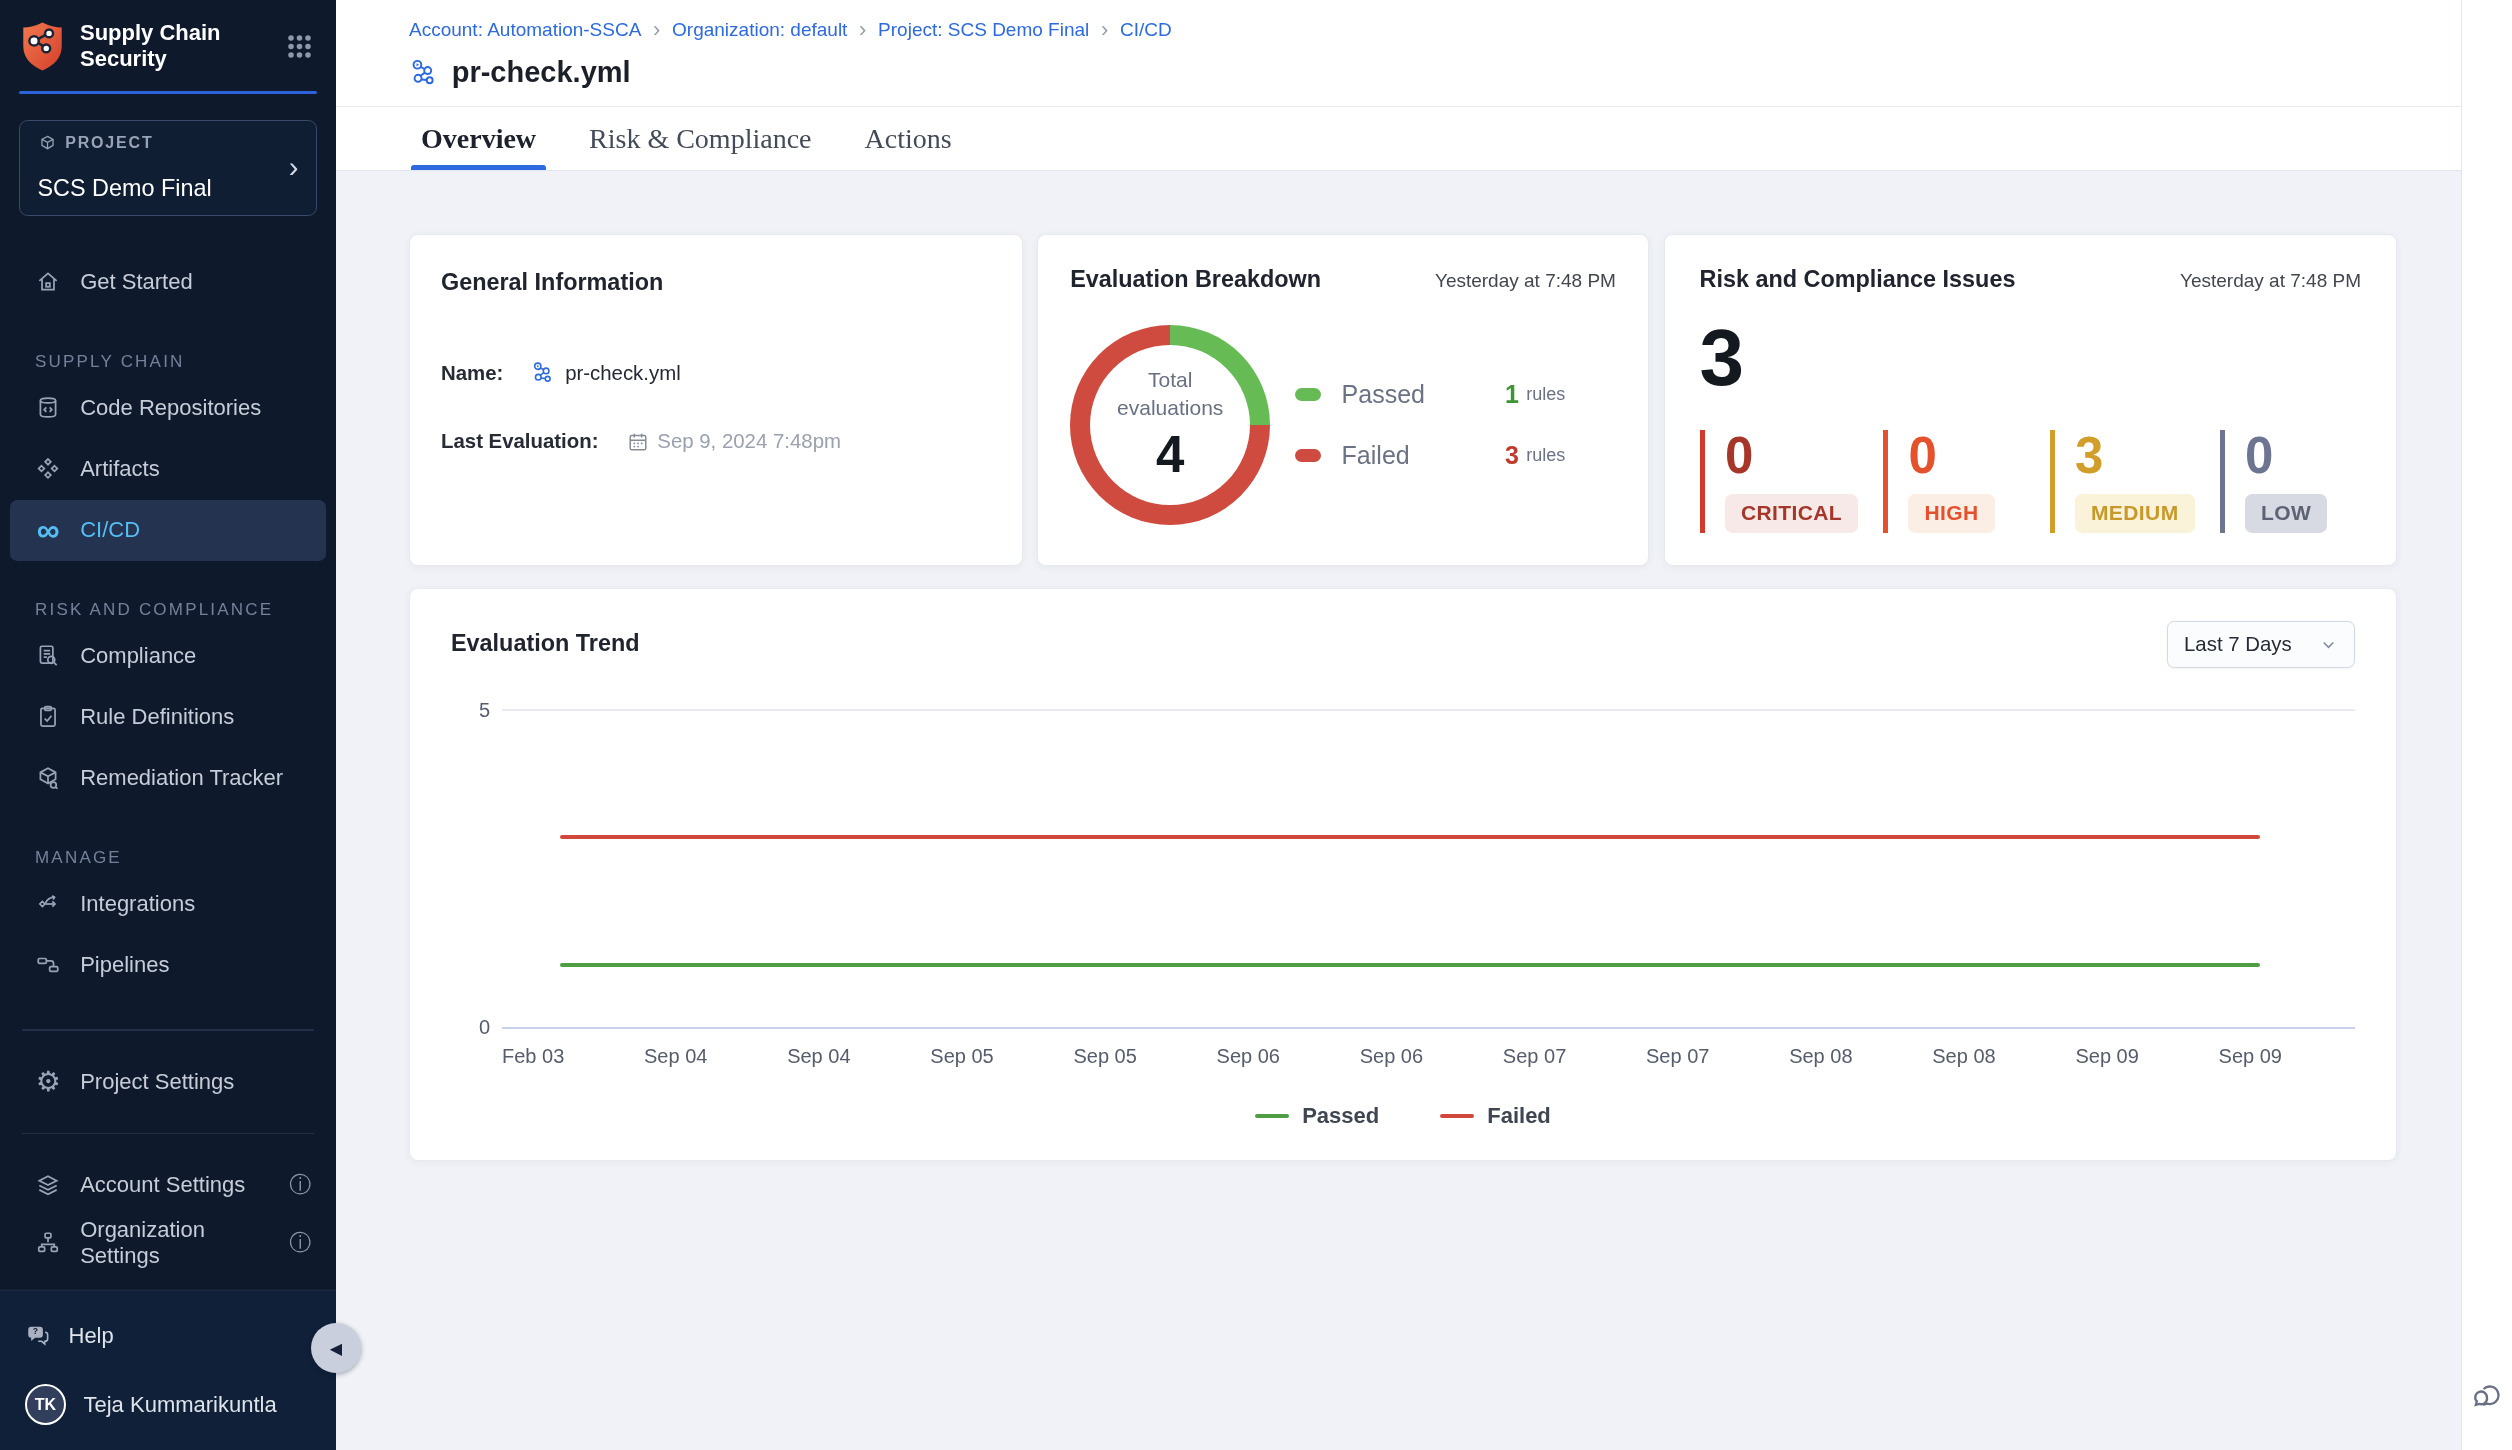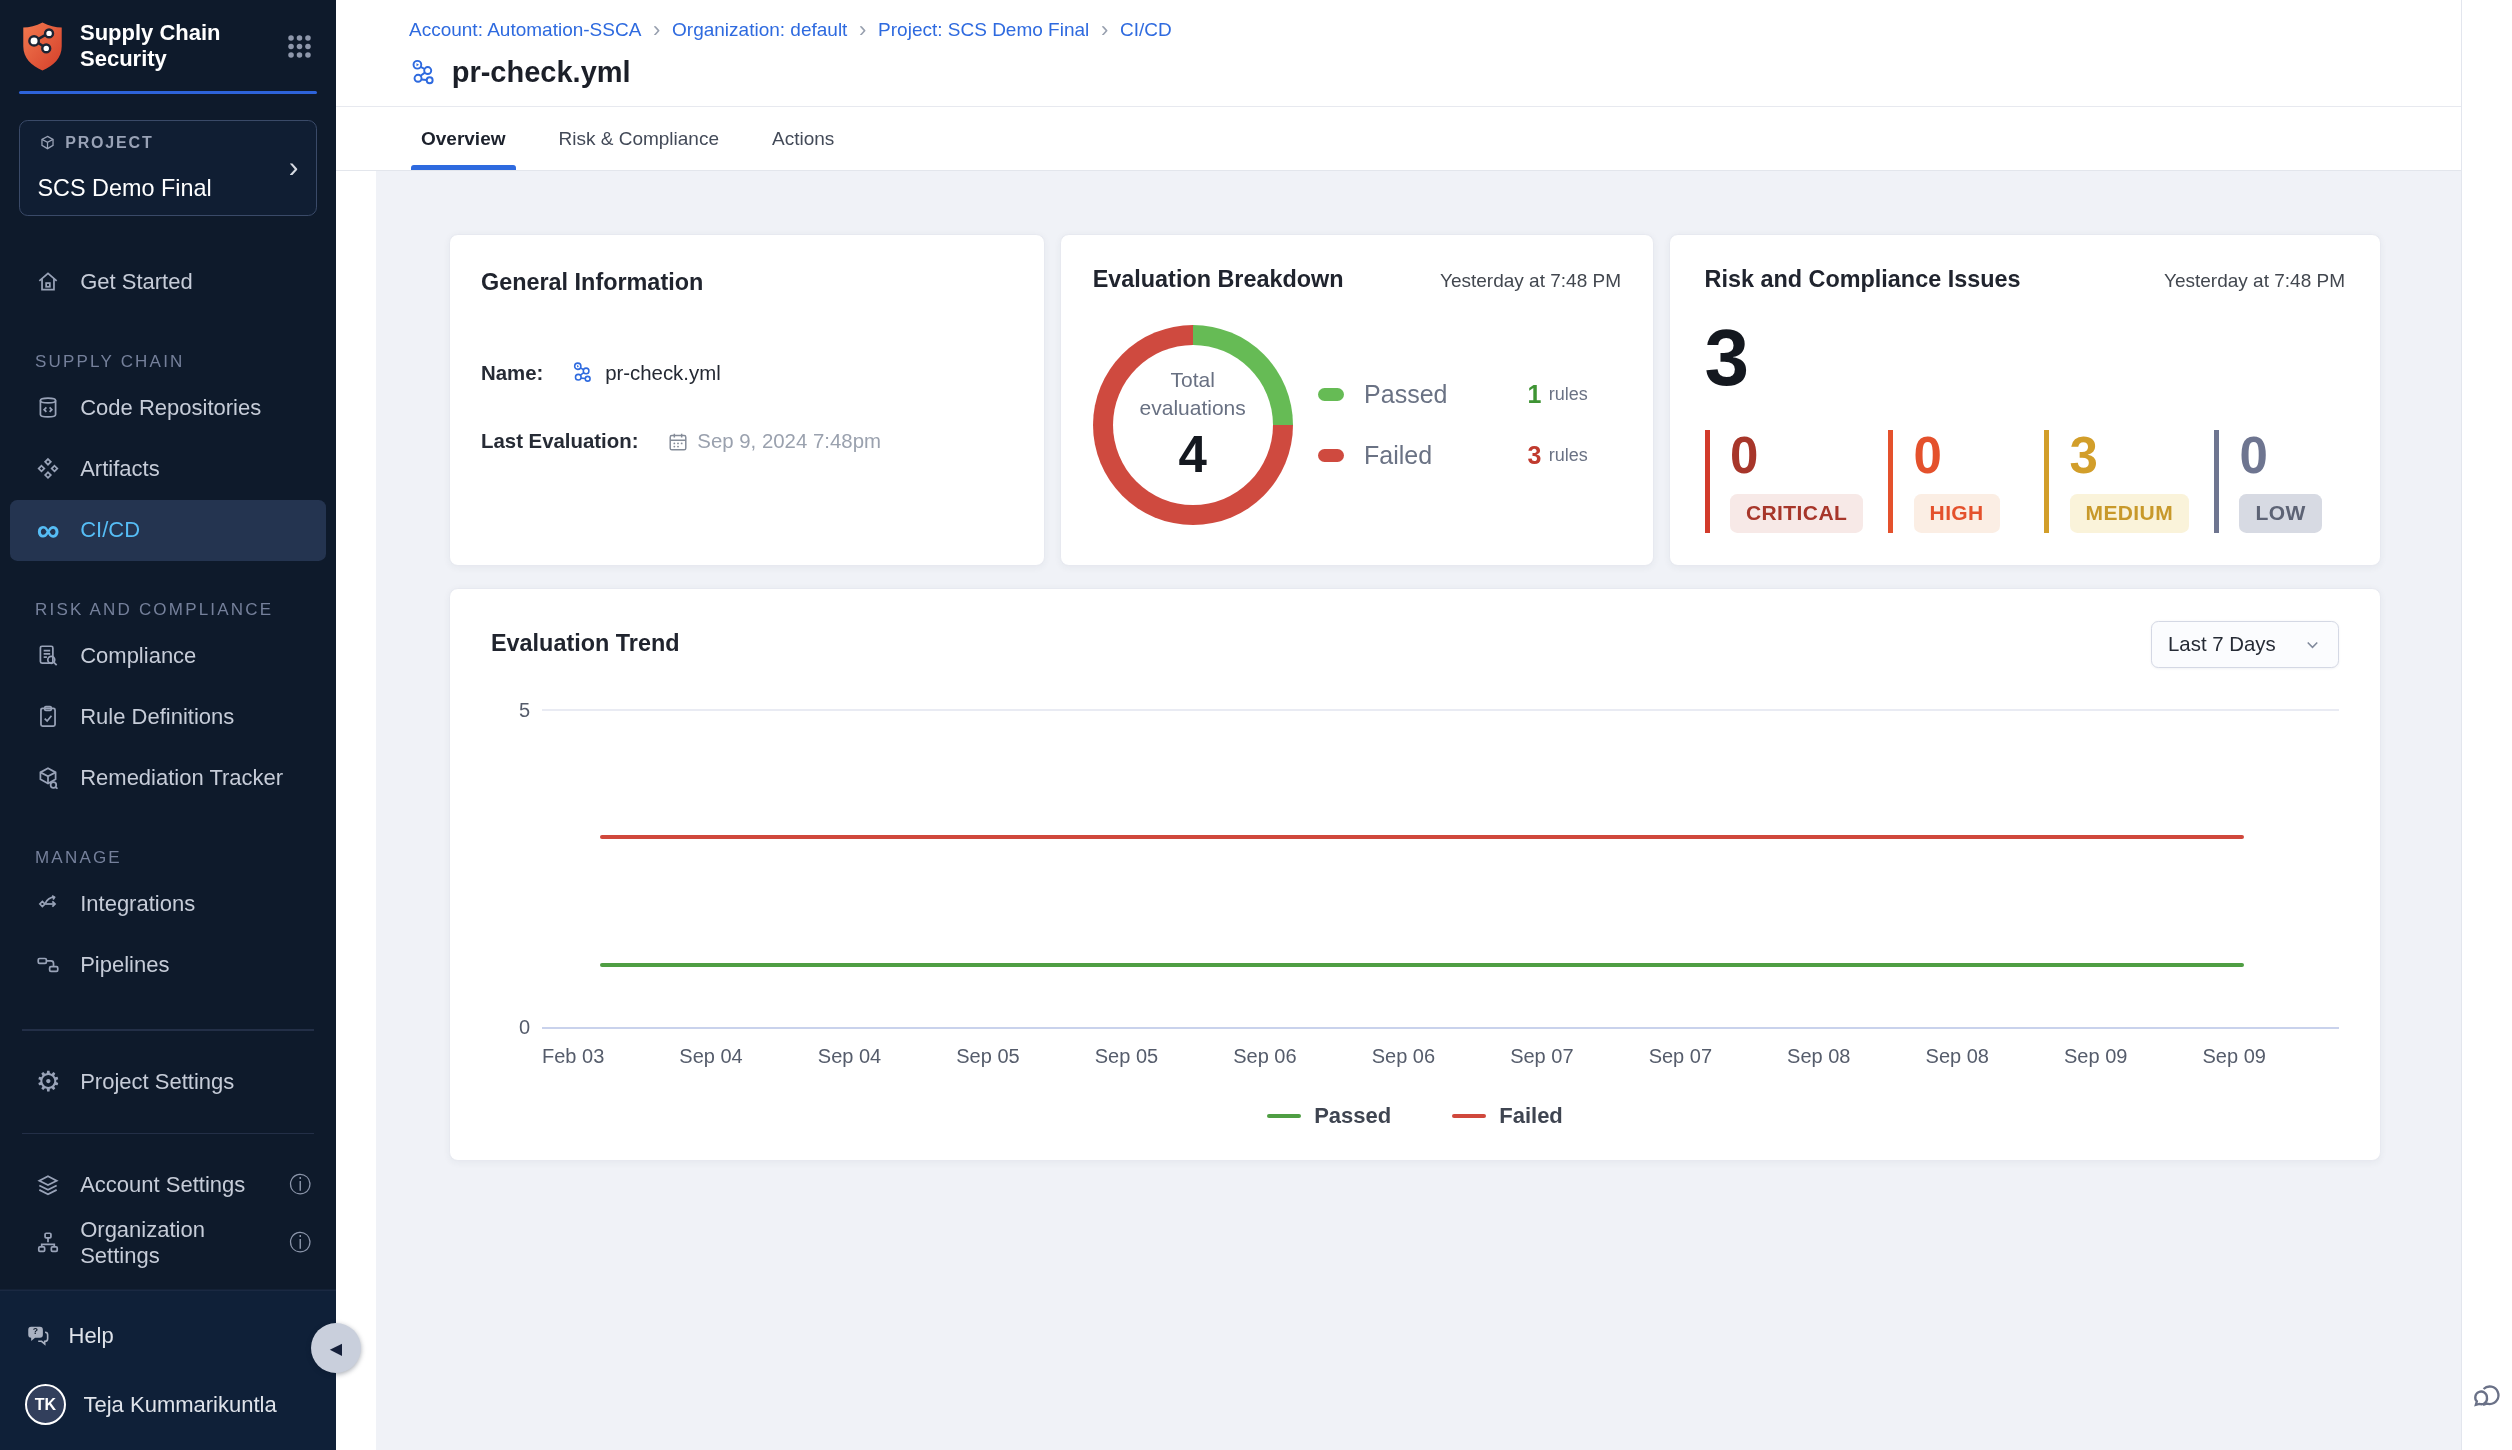--- a/index.html
+++ b/index.html
@@ -58,26 +58,26 @@
           flex-direction:column; }
   .header { background:#ffffff; padding:19px 0 0 73px; border-bottom:1.5px solid #e7e9ef; }
   .breadcrumb { display:flex; align-items:center; gap:11.7px; font-size:19px; }
   .crumb { color:#2e6adf; cursor:pointer; }
   .crumb-sep { color:#98a0af; font-size:22px; line-height:1; }
   .title-row { margin-top:14.6px; padding-bottom:17.5px; display:flex; align-items:center; gap:11.7px; }
   .page-title { font-size:29px; font-weight:bold; color:#1b1f28; }
 
   .tabbar { background:#ffffff; height:64px; padding-left:85px; display:flex; gap:53px;
             border-bottom:1.5px solid #e3e6ec; flex:none; }
-  .tab { font-size:19px; color:#434a58; display:flex; align-items:center; position:relative; cursor:pointer; }
+  .tab { font-size:28px; color:#434a58; display:flex; align-items:center; position:relative; cursor:pointer;font-family:Liberation Serif, serif; }
   .tab.active { font-weight:bold; color:#1c212c; }
   .tab.active::after { content:""; position:absolute; bottom:0; left:-10.2px; right:-10.2px; height:5.1px;
                        background:#2e6adf; border-radius:2.9px 2.9px 0 0; }
 
-  .content { flex:1; background:#f0f2f7; padding:63px 80px 0 73px; overflow:hidden;margin-left:40px; }
+  .content { flex:1; background:#f0f2f7; padding:63px 64px 0 73px; overflow:hidden; }
   .cards-row { display:flex; gap:14.6px; }
   .card { background:#ffffff; border:1.5px solid #e7e9f0; border-radius:8.8px;
           box-shadow:0 1.5px 7.3px rgba(40,50,80,0.05); }
   .card-head { display:flex; justify-content:space-between; align-items:baseline; }
   .card-title { font-size:23.4px; font-weight:bold; color:#20242e; }
   .card-time { font-size:19px; color:#42474f; }
 
   
   .card-general { flex:845 0 0; height:332px; padding:34px 31px; }
   .info-row { display:flex; align-items:flex-end; font-size:20.4px; }

